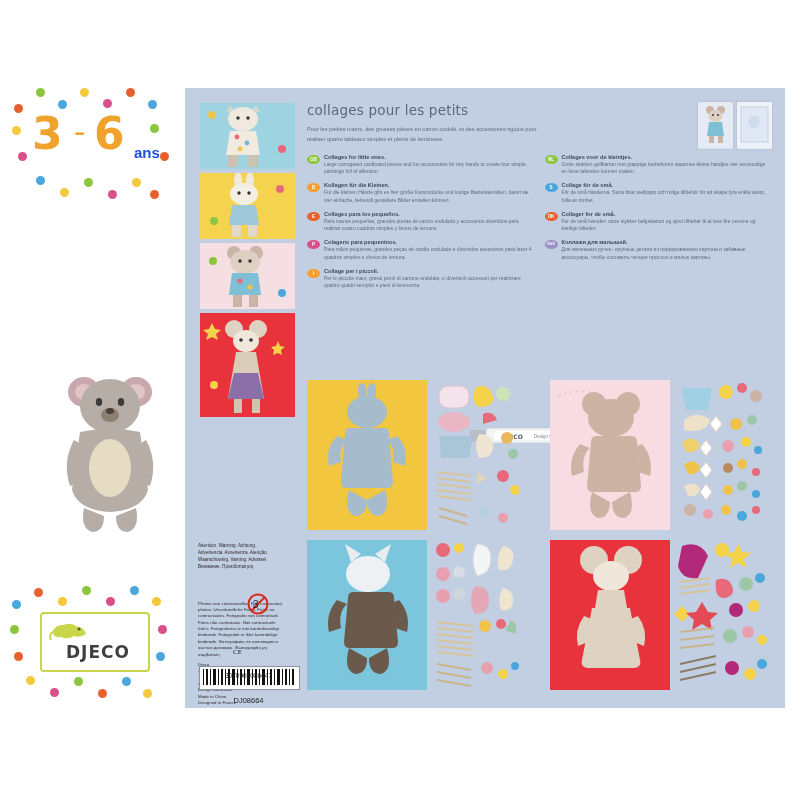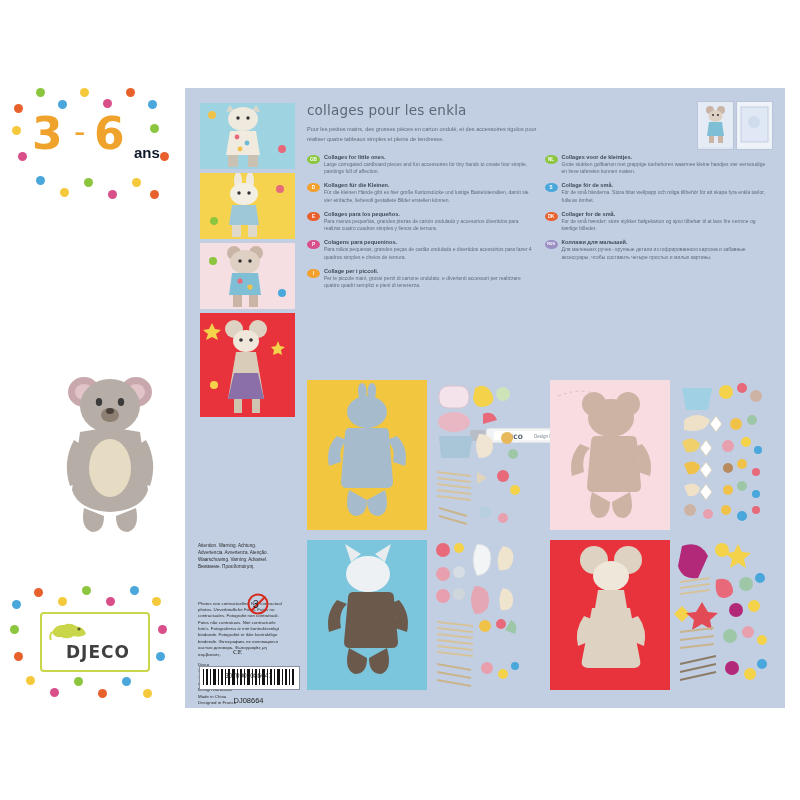--- a/index.html
+++ b/index.html
@@ -10,21 +10,21 @@
   }
   
   #left-col{position:absolute;left:0;top:0;width:185px;height:800px;}
   .dot{position:absolute;border-radius:50%;}
   #age-badge{position:absolute;left:22px;top:108px;width:150px;height:70px;}
   #age-badge .big{
     font-family:"DejaVu Sans",sans-serif;font-weight:bold;
     font-size:44px;color:#f4a02c;letter-spacing:-1px;
   }
   #age-badge .ans{
-    font-size:15px;color:#0f172a;font-weight:bold;
+    font-size:15px;color:#1d4ed8;font-weight:bold;
     position:absolute;left:112px;top:36px;
   }
   #age-badge .num3{position:absolute;left:10px;top:0;color:#f0a32c;}
   #age-badge .dash{position:absolute;left:52px;top:4px;font-size:34px;color:#f0a32c;}
   #age-badge .num6{position:absolute;left:72px;top:0;color:#f0a32c;}
 
   
   #bear-fig{position:absolute;left:62px;top:370px;width:96px;height:160px;}
   
   #djeco-logo{position:absolute;left:40px;top:612px;width:110px;height:60px;}
@@ -337,21 +337,21 @@
         <rect x="85" y="2" width="2" height="16"></rect>
             <rect x="89" y="2" width="1" height="16"></rect>
         <rect x="92" y="2" width="2" height="16"></rect>
       </g>
     </svg>
   </div>
   <div id="barcode-num">3070900086647</div>
   <div id="ref-num">DJ08664</div>
 
   <div id="txt-area">
-    <div id="main-title">collages pour les enkla</div>
+    <div id="main-title">collages pour les petits</div>
     <div id="intro">Pour les petites mains, des grosses pièces en carton ondulé, et des accessoires rigolos pour réaliser quatre tableaux simples et pleins de tendresse.</div>
 
     <div id="lang-cols">
 
       <div class="lang-col">
 
         <div class="lang-item">
           <div class="flag" style="background:#8cc63f;">GB</div>
           <div class="lang-txt">
             <div class="lang-head">Collages for little ones.</div>

